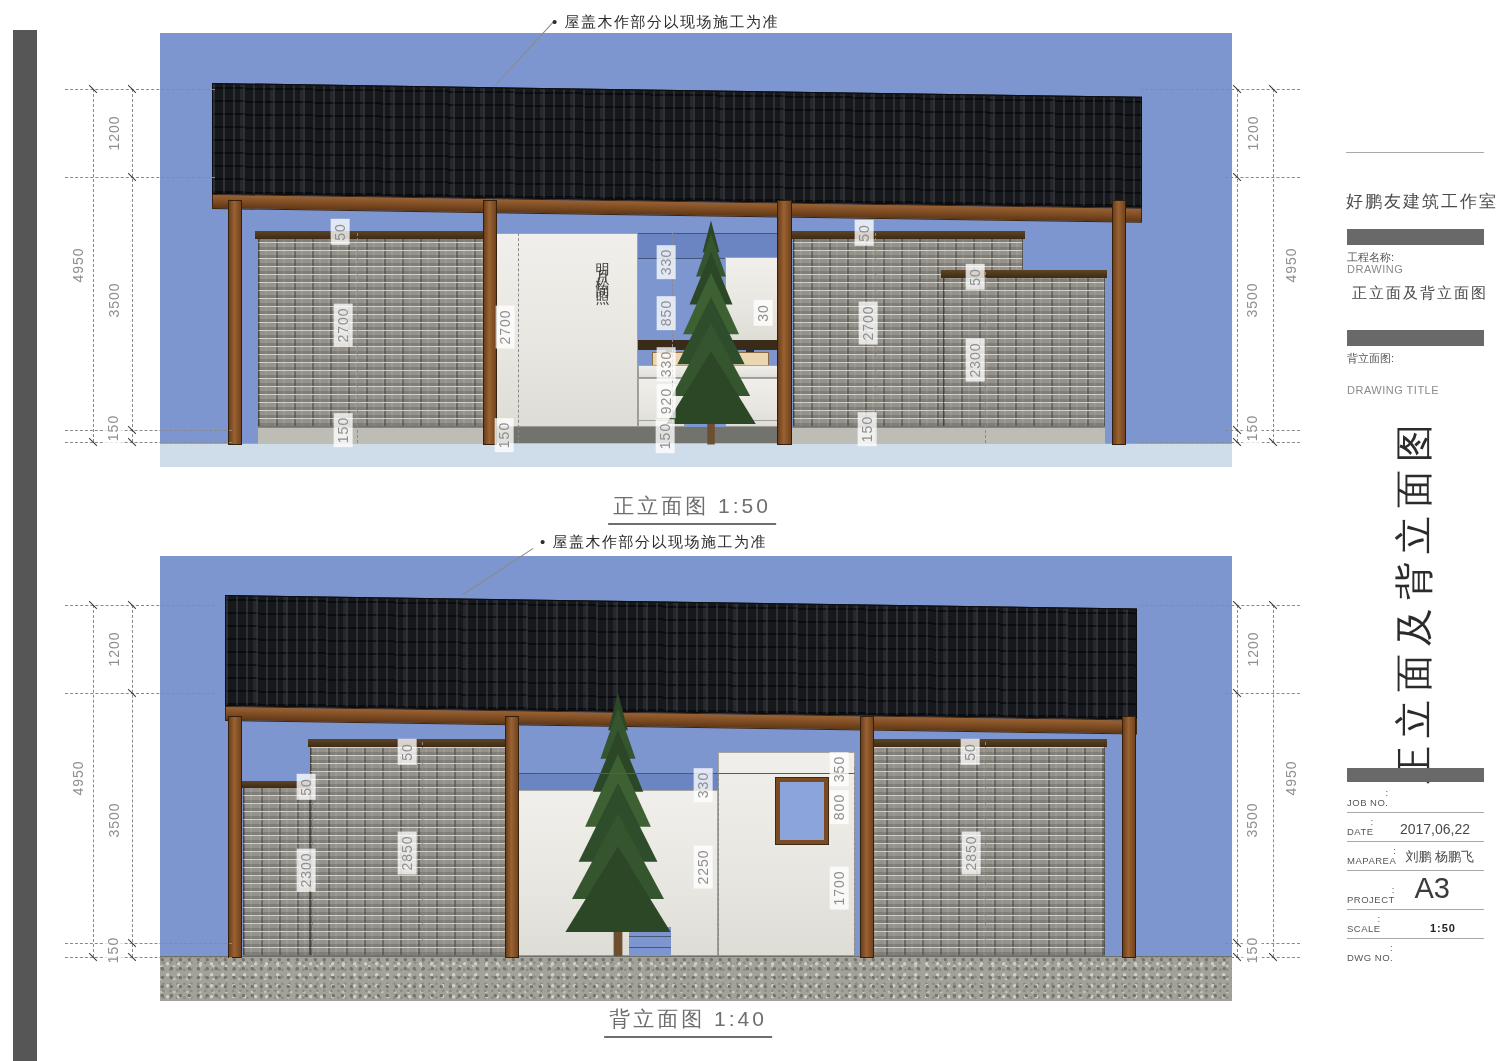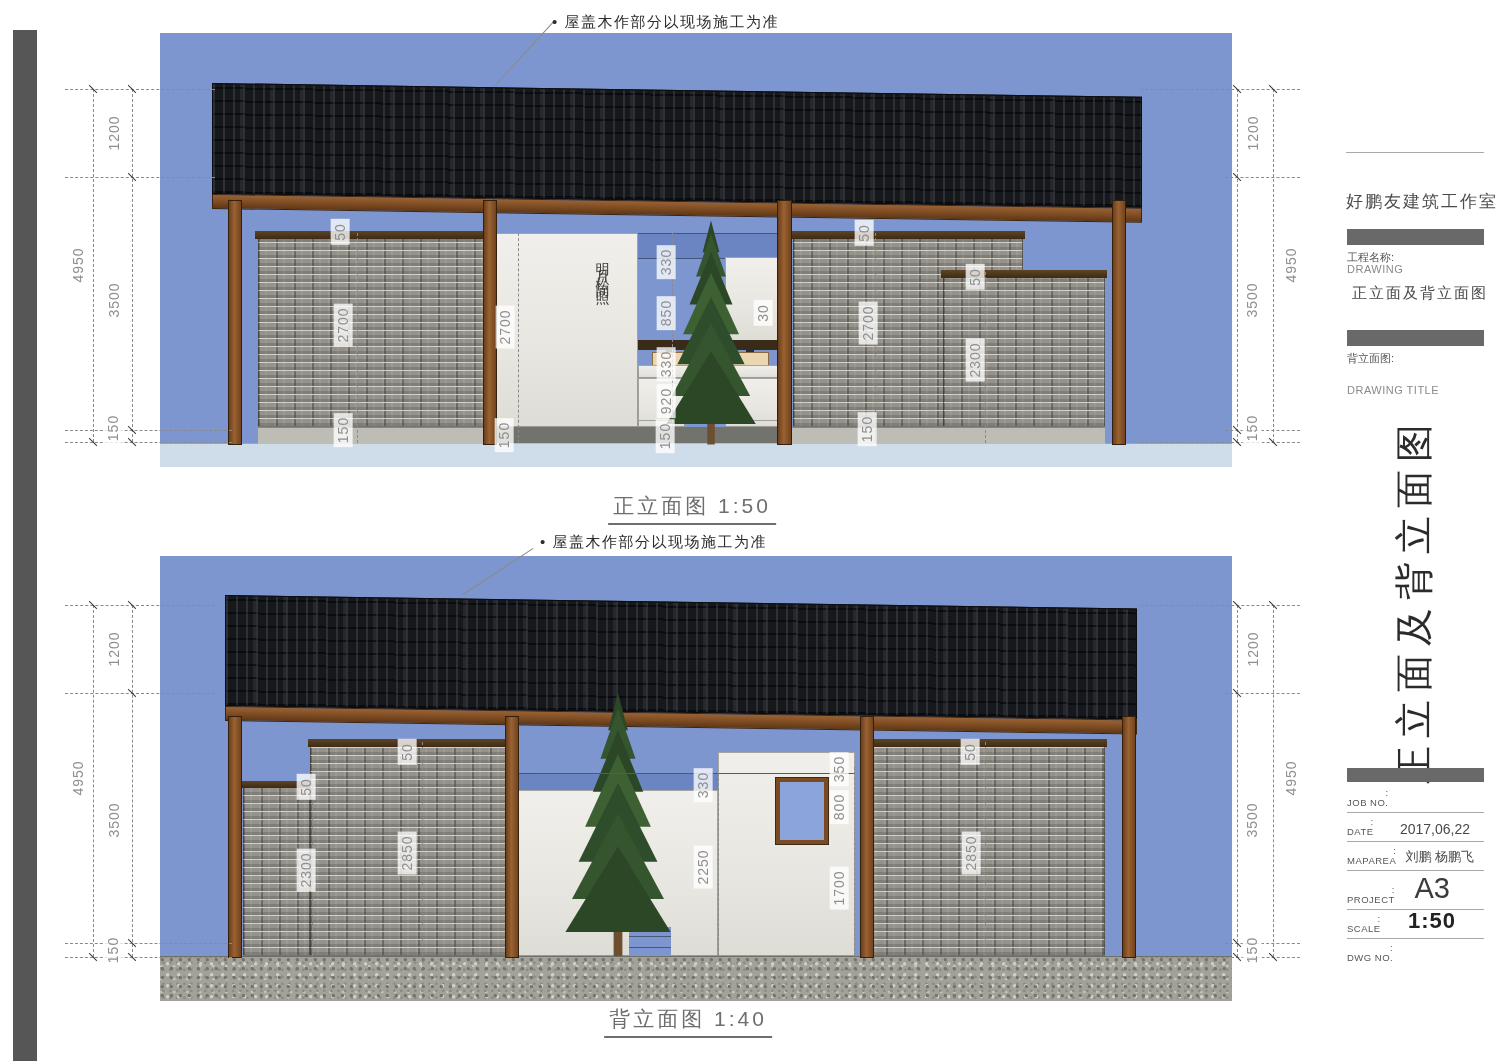--- a/index.html
+++ b/index.html
@@ -67,21 +67,21 @@
   .tb-small-en{font-size:11px;color:#8a8a8a;letter-spacing:.5px;}
   .tb-proj{font-size:15px;color:#474747;letter-spacing:2px;white-space:nowrap;}
   .tb-sheet{transform:translate(-50%,-50%) rotate(-90deg);font-size:38px;color:#2b2b2b;
     letter-spacing:8px;white-space:nowrap;}
   .tb-row{display:flex;align-items:flex-end;justify-content:space-between;}
   .tb-lab{display:inline-flex;flex-direction:column;align-items:flex-end;font-size:9.5px;
     color:#555;letter-spacing:.5px;}
   .tb-colon{font-size:9.5px;color:#555;line-height:.8;}
   .tb-val{color:#4a4a4a;font-size:14px;}
   .val-big{font-size:29px;color:#3b3b3b;}
-  .val-scale{font-size:22px;color:#222;font-weight:bold;letter-spacing:1px;}
+  .val-scale{font-size:11px;color:#222;font-weight:bold;letter-spacing:1px;}
   .edgebar{background:#565656;}
   .tree{z-index:26;}
 </style>
 </head>
 <body>
 
 <div id="page">
 
   <div class="abs edgebar" style="left:13px;top:30px;width:24px;height:1031px;"></div>
 

